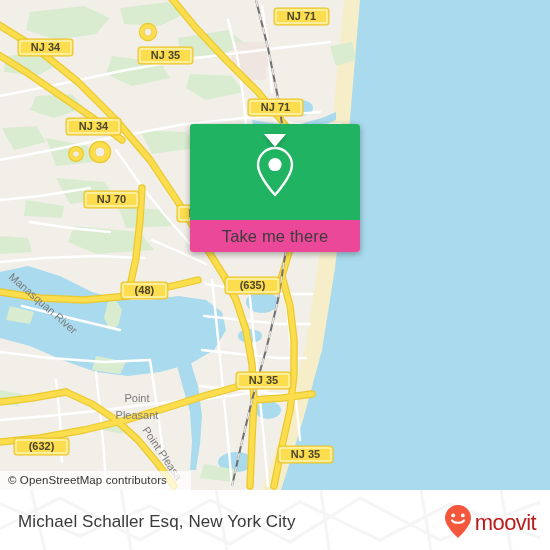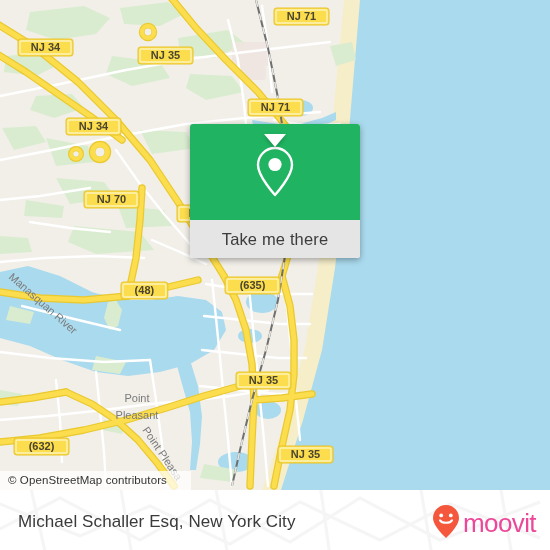--- a/index.html
+++ b/index.html
@@ -19,39 +19,39 @@
           font-size:11.5px;color:#333;letter-spacing:.1px;
           padding:2px 24px 3px 8px;line-height:14px;white-space:nowrap;}
 
   
   #card{position:absolute;left:190px;top:124px;width:170px;
         border-radius:3px;overflow:visible;
         box-shadow:0 2px 6px rgba(0,0,0,.34);
         background:#fff;}
   #card-top{height:96px;background:#20b462;border-radius:3px 3px 0 0;
             display:flex;align-items:center;justify-content:center;}
-  #card-bottom{height:38px;background:#e5e5e5;border-radius:0 0 3px 3px;
+  #card-bottom{height:32px;background:#ec4899;border-radius:0 0 3px 3px;
                display:flex;align-items:center;justify-content:center;text-align:center;}
   #card-label{font-size:16.5px;color:#3c3c3c;letter-spacing:.15px;}
   #card-tail{position:absolute;left:50%;top:134px;margin-left:-11px;
              width:0;height:0;
              border-left:11px solid transparent;
              border-right:11px solid transparent;
              border-top:13px solid #fff;
              filter:drop-shadow(0 2px 2px rgba(0,0,0,.22));}
 
   
   #footer{position:absolute;left:0;top:490px;width:550px;height:64px;
           background:#ffffff;overflow:hidden;}
   #footer-bg{position:absolute;left:0;top:0;width:550px;height:60px;opacity:.5;}
   #footer-title{position:absolute;left:18px;top:50%;transform:translateY(-50%);
                 font-size:17px;color:#3a3a3a;letter-spacing:.1px;white-space:nowrap;}
   #brand{position:absolute;right:14px;top:50%;transform:translateY(-50%);
          display:flex;align-items:center;gap:2px;}
-  #brand-word{font-size:26px;color:#ec4899;letter-spacing:-.6px;
+  #brand-word{font-size:22px;color:#b91c1c;letter-spacing:-.6px;
               font-weight:400;line-height:1;position:relative;top:1px;}
 
   .maplabel{font-size:11px;fill:#7b7b7b;}
 </style>
 </head>
 <body>
 
 <div id="app">
 
   <div id="map">

